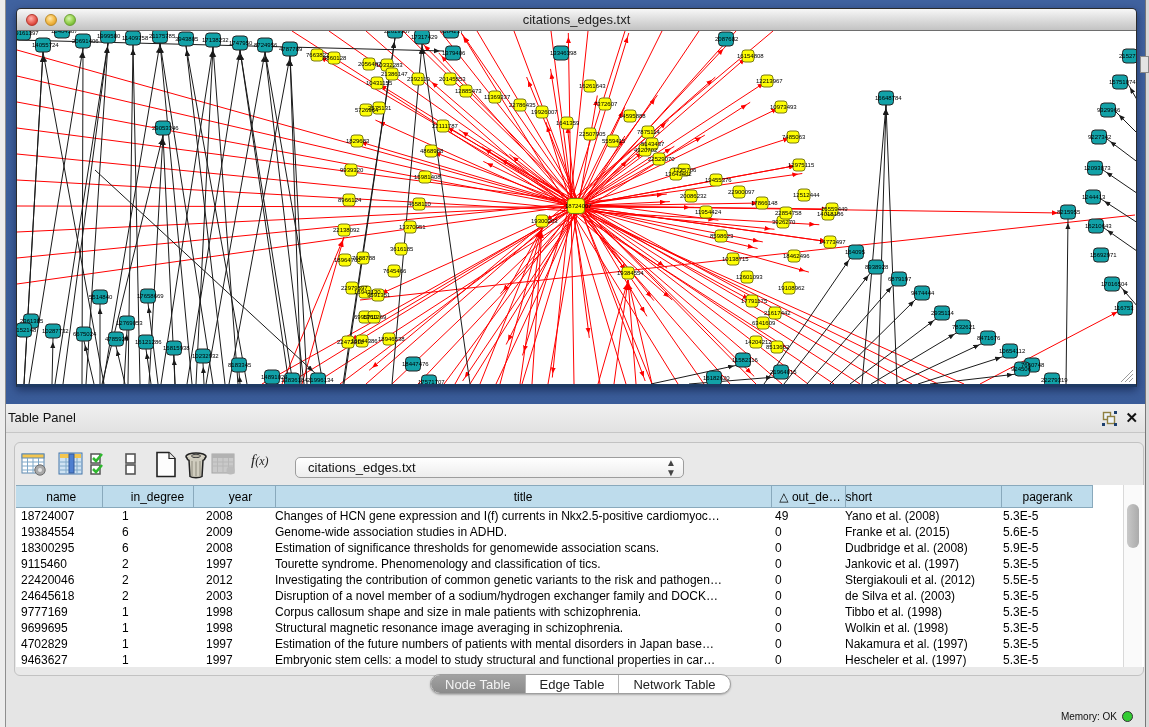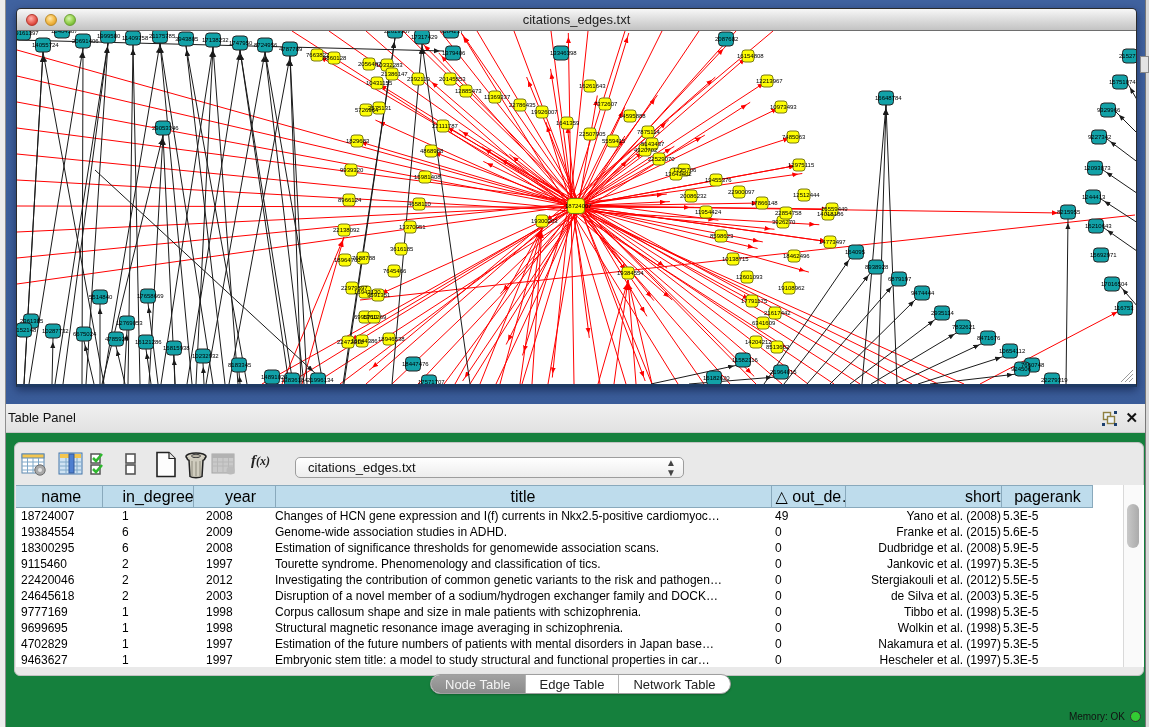--- a/index.html
+++ b/index.html
@@ -9,42 +9,42 @@
 #tlr{left:9px;background:radial-gradient(circle at 4px 3.5px,#ffb3ac,#ec6b60 45%,#d3372b 80%);border:.5px solid #b5372e}
 #tly{left:28px;background:radial-gradient(circle at 4px 3.5px,#ffe9b0,#f5bf4f 45%,#e09e29 80%);border:.5px solid #bd8b28}
 #tlg{left:47px;background:radial-gradient(circle at 4px 3.5px,#d7f5b2,#9ed658 45%,#6fb62f 80%);border:.5px solid #6da135}
 #canvas{height:353px;background:#fff;overflow:hidden}
 .re line{stroke:#ff0000;stroke-width:1}
 .be line{stroke:#1a1a1a;stroke-width:1}
 .tn{fill:#12a2a8;stroke:#222;stroke-width:1}
 .yn{fill:#fdfd05;stroke:#7a7a14;stroke-width:1}
 .nl text{font-family:"Liberation Sans",sans-serif;font-size:6px;fill:#000}
 #notch{position:absolute;right:0;top:56px;width:9px;height:17px;background:#e3e3e3;border:1px solid #8a8a8a;z-index:60}#appL{position:absolute;left:0;top:0;width:6px;height:727px;background:#ededed;border-right:1px solid #8f8f8f;z-index:55}#appR{position:absolute;right:0;top:0;width:4px;height:727px;background:#d9d9d9;border-left:1px solid #787878;z-index:55}
-#panel{position:absolute;left:0;top:404px;width:1149px;height:323px;background:#15803d}
+#panel{position:absolute;left:0;top:404px;width:1149px;height:323px;background:#e5e5e5}
 #phead{height:29px;background:linear-gradient(180deg,#f0f0f0,#e2e2e2);border-bottom:1px solid #c6c6c6;position:relative}
 #phead span{position:absolute;left:8px;top:6px;font-size:13px;color:#111}
 #pfloat{position:absolute;right:32px;top:7px;width:15px;height:15px}
 #pclose{position:absolute;right:11px;top:5px;font-size:15px;font-weight:bold;color:#111}
 #cont{position:absolute;left:14px;top:38px;width:1130px;height:234px;border:1px solid #c2c2c2;border-radius:6px;background:#e9e9e9}
 #tools{position:absolute;left:6px;top:6px;height:28px;width:1100px}
 #combo{position:absolute;left:274px;top:8px;width:389px;height:21px;border:1px solid #9d9d9d;border-radius:5px;background:linear-gradient(180deg,#ffffff,#ededed);font-size:13px;color:#111;line-height:19px;padding-left:12px}
 #combo .ar{position:absolute;right:7px;top:0px;font-size:10px;color:#444;line-height:10px}
 #tablewrap{position:absolute;left:1px;top:42px;width:1128px;height:182px;background:#fff;overflow:hidden}
 table{border-collapse:collapse;table-layout:fixed;width:1076px;font-size:12px;color:#000}
-th{background:#bedcec;border-right:1px solid #89a9bc;border-top:1px solid #89a9bc;border-bottom:1px solid #89a9bc;font-weight:normal;font-size:16px;height:22px;overflow:hidden;white-space:nowrap}
+th{background:#bedcec;border-right:1px solid #89a9bc;border-top:1px solid #89a9bc;border-bottom:1px solid #89a9bc;font-weight:normal;font-size:12px;height:22px;overflow:hidden;white-space:nowrap}
 td{height:16px;overflow:hidden;white-space:nowrap;padding:0}
 .c1{width:86px;padding-left:5px} .c2{width:91px;padding-left:20px} .c3{width:82px;padding-left:13px}
-.c4{width:496px;} .c5{width:74px;padding-left:4px} .c6{width:156px;text-align:right} .c7{width:91px;padding-left:2px}
+.c4{width:496px;} .c5{width:74px;padding-left:4px} .c6{width:156px;text-align:left} .c7{width:91px;padding-left:2px}
 #vsb{position:absolute;right:1px;top:42px;width:19px;height:182px;background:#fafafa;border-left:1px solid #d9d9d9}
 #vsb .thumb{position:absolute;left:3px;top:19px;width:12px;height:44px;border-radius:6px;background:linear-gradient(90deg,#c8c8c8,#ababab)}
 #tabs{position:absolute;left:430px;top:270px;height:20px;display:flex;font-size:13px;border:1px solid #9f9f9f;border-radius:10px;overflow:hidden;background:#fff;box-shadow:0 1px 2px rgba(0,0,0,.25)}
 #tabs div{padding:0 14px;line-height:19px;color:#222}
 #tabs .sel{background:linear-gradient(180deg,#a2a2a2,#8b8b8b);color:#f4f4f4}
 #tabs .sep{border-left:1px solid #b5b5b5;padding:0}
-#mem{position:absolute;right:8px;bottom:5px;font-size:10px;color:#111}
+#mem{position:absolute;right:16px;bottom:5px;font-size:10px;color:#111}
 #mem i{display:inline-block;width:11px;height:11px;border-radius:50%;background:#33cc33;border:1px solid #333;vertical-align:-2px;margin-left:5px}
 .ticn{position:absolute;top:2px}
 </style></head><body>
 <div id="desk">
  <div id="win">
   <div id="tbar"><div class="tl" id="tlr"></div><div class="tl" id="tly"></div><div class="tl" id="tlg"></div>citations_edges.txt</div>
   <div id="canvas">
         <svg width="1119" height="353" viewBox="17 31 1119 353" style="display:block;background:#fff">
 <defs>
             <marker id="ra" markerWidth="7" markerHeight="7" refX="10" refY="2.5" orient="auto">
@@ -551,21 +551,21 @@
           <ellipse cx="13" cy="5" rx="4.5" ry="1.7" fill="#b5b1a3" stroke="#444"></ellipse>
           <path d="M4 7c0 1 .8 2 2 2.4L7 25.5c2 1.6 10 1.6 12 0L20 9.4c1.2-.4 2-1.4 2-2.4" fill="#cfccbe" stroke="#222" stroke-width="1.5"></path>
           <path d="M9 10v15M13 10.5v15M17 10v15" stroke="#8d8a7d"></path>
         </svg>
    <svg class="ticn" style="left:190px" width="26" height="26" viewBox="0 0 26 26">
           <rect x="1" y="3" width="22" height="19" fill="#c9c9c9" stroke="#a5a5a5"></rect>
           <rect x="1" y="3" width="22" height="4" fill="#b2b2b2"></rect>
           <path d="M1 11h22M1 15h22M6.5 7v15M12 7v15M17.5 7v15" stroke="#b7b7b7" fill="none"></path>
           <circle cx="19.5" cy="19.5" r="4" fill="#bbb"></circle>
         </svg>
-   <div style="position:absolute;left:230px;top:3px;font-family:'Liberation Serif',serif;font-style:italic;font-weight:bold;font-size:15px;color:#222">f<span style="font-size:12px">(x)</span></div>
+   <div style="position:absolute;left:230px;top:3px;font-family:'Liberation Serif',serif;font-style:italic;font-weight:normal;font-size:15px;color:#222">f<span style="font-size:12px">(x)</span></div>
    <div id="combo">citations_edges.txt<span class="ar">▲<br>▼</span></div>
   </div>
   <div id="tablewrap">
    <table>
     <tbody>
             <tr>
               <th class="c1">name</th>
               <th class="c2">in_degree</th>
               <th class="c3">year</th>
               <th class="c4">title</th>
@@ -651,21 +651,21 @@
               <td class="c3">1997</td>
               <td class="c4">Estimation of the future numbers of patients with mental disorders in Japan base…</td>
               <td class="c5">0</td>
               <td class="c6">Nakamura et al. (1997)</td>
               <td class="c7">5.3E-5</td>
             </tr>
 <tr>
               <td class="c1">9463627</td>
               <td class="c2">1</td>
               <td class="c3">1997</td>
-              <td class="c4">Embryonic stem title: a model to study structural and functional properties in car…</td>
+              <td class="c4">Embryonic stem cells: a model to study structural and functional properties in car…</td>
               <td class="c5">0</td>
               <td class="c6">Hescheler et al. (1997)</td>
               <td class="c7">5.3E-5</td>
             </tr>
    </tbody>
         </table>
   </div>
   <div id="vsb">
         <div class="thumb"></div>
       </div>

